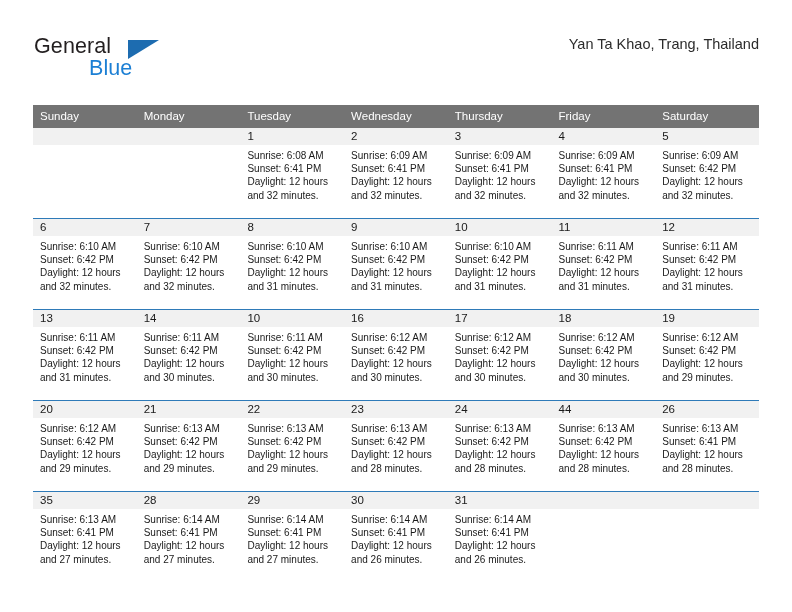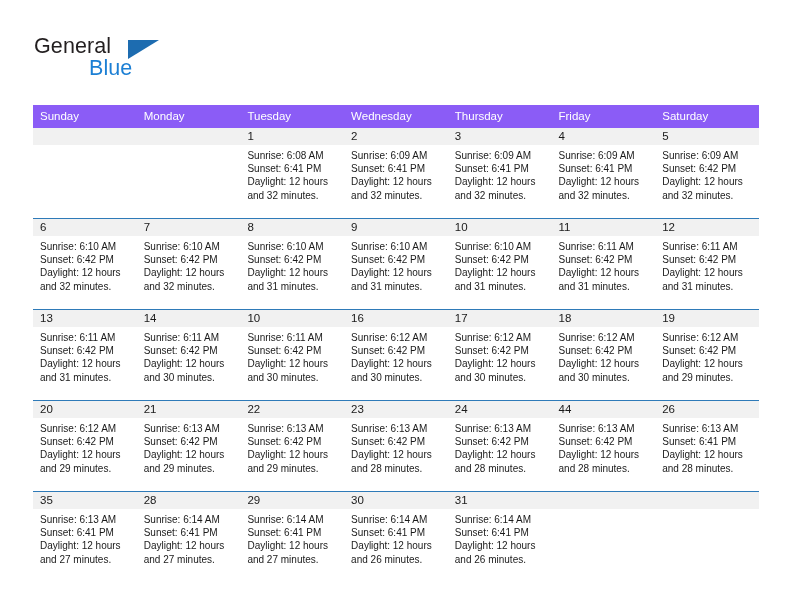--- a/index.html
+++ b/index.html
@@ -90,21 +90,21 @@
     position: absolute;
     left: 33px;
     top: 105px;
     width: 726px;
     border-collapse: collapse;
     table-layout: fixed;
   }
   .calendar col { width: 103.71px; }
 
   thead th {
-    background: #8b5cf6;
+    background: #737373;
     color: #ffffff;
     font-size: 11.5px;
     font-weight: normal;
     text-align: left;
     padding: 5px 0 6px 7px;
     height: 10px;
     line-height: 12px;
   }
 
   tbody tr.week-row > td {
@@ -147,20 +147,21 @@
 
   <div class="topbar">
 
     <div class="brand">
       <span class="brand-general">General</span>
       <span class="brand-triangle"></span>
       <span class="brand-blue">Blue</span>
     </div>
 
     <div class="titles">
+      <div class="cal-subtitle">Yan Ta Khao, Trang, Thailand</div>
     </div>
 
   </div>
 
   <table class="calendar">
     <colgroup>
       <col>
         <col>
         <col>
         <col>

